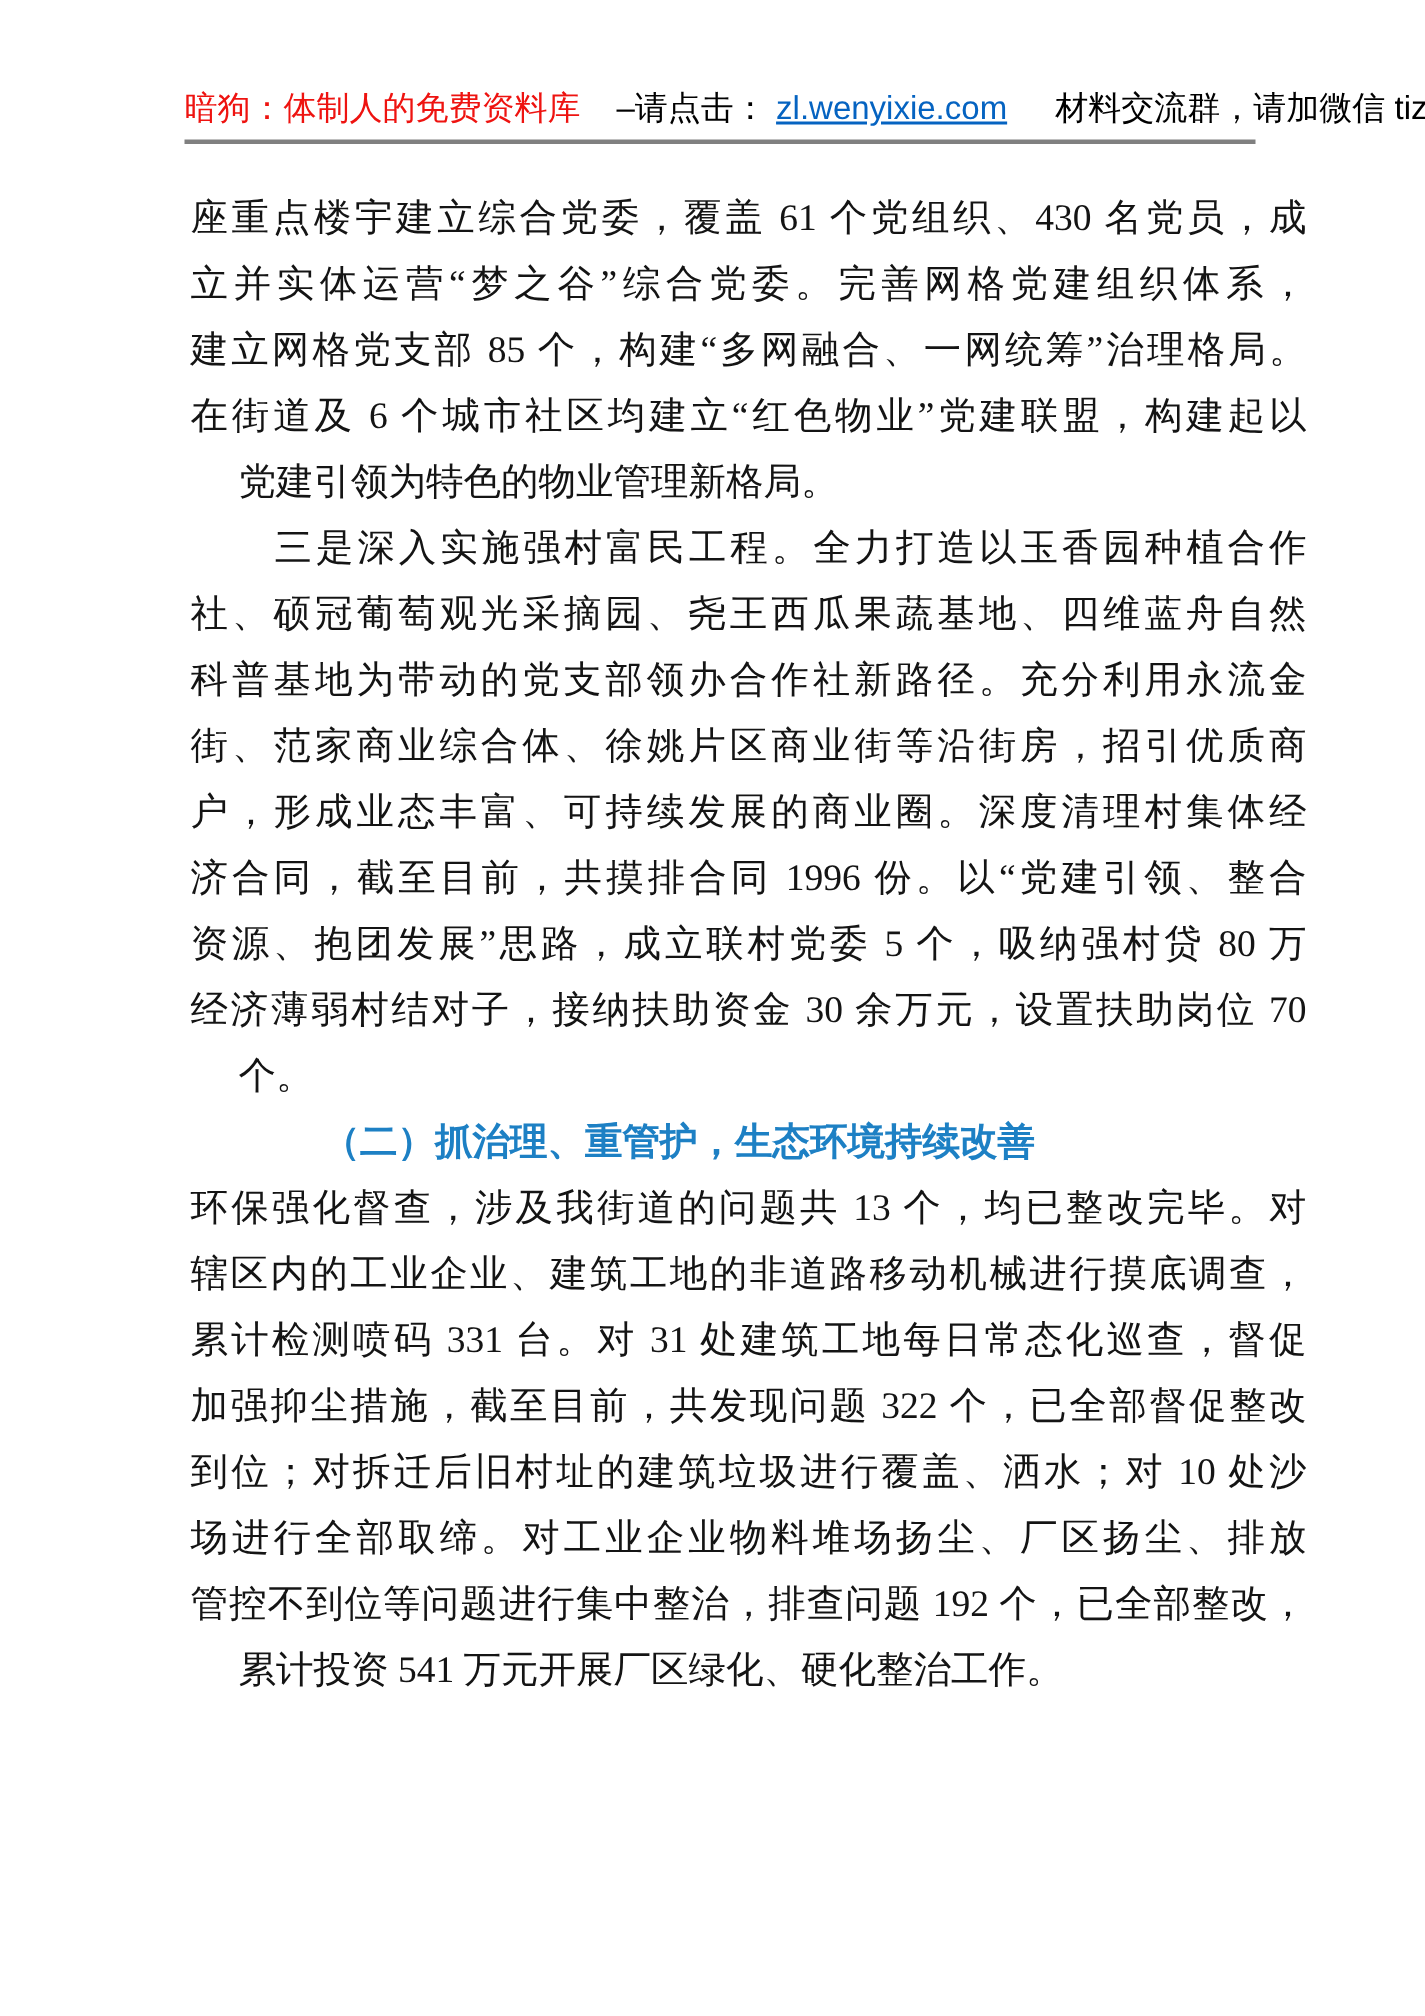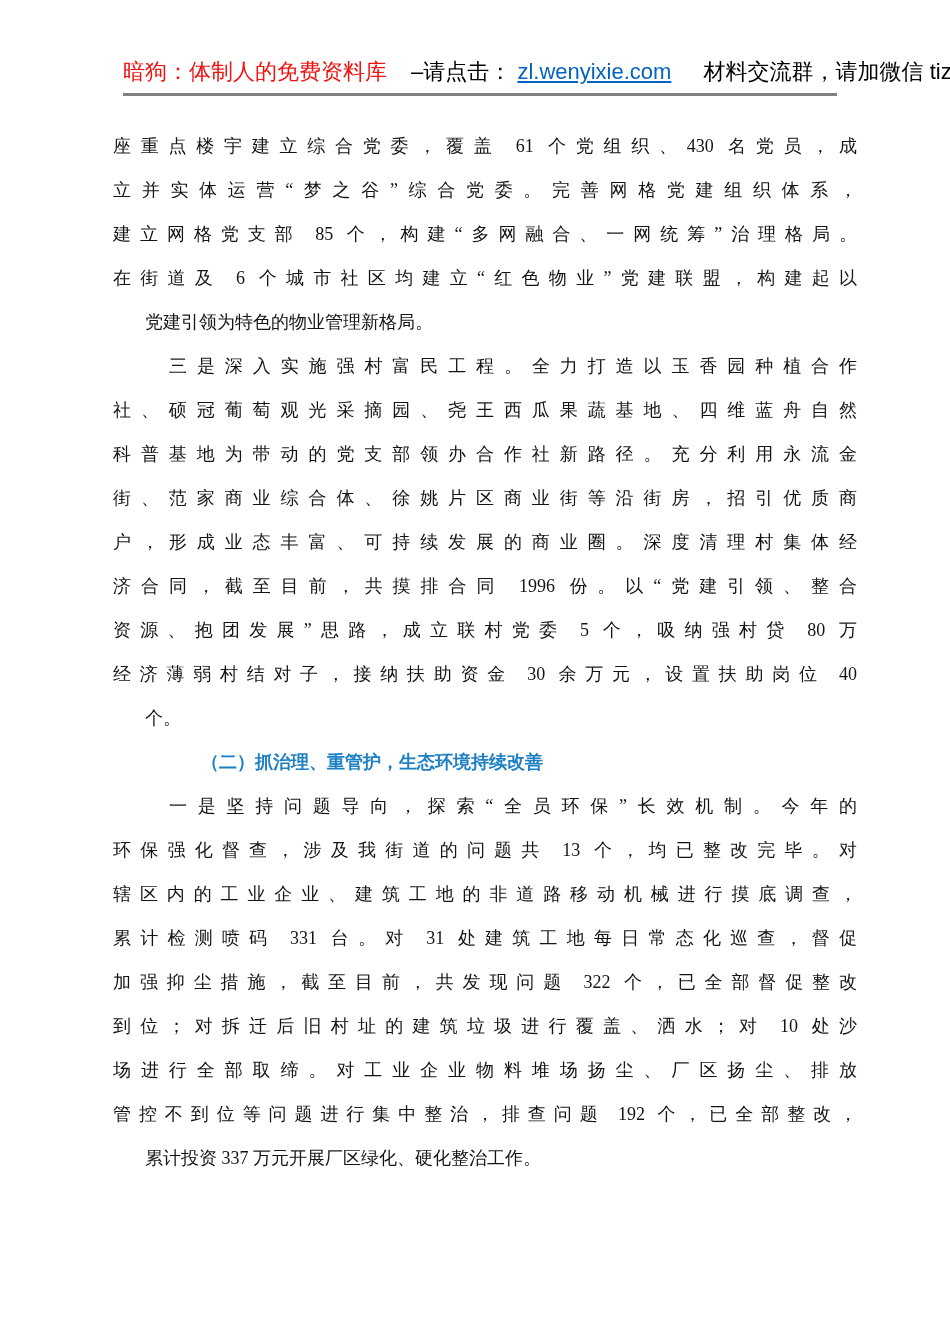--- a/index.html
+++ b/index.html
@@ -29,22 +29,22 @@
   .promo-header .link {
     color: var(--link-color, #0563c1);
     text-decoration: underline;
     cursor: pointer;
   }
   .promo-header .contact { margin-left: 26px; }
 
   
   .doc {
     position: absolute;
-    left: 113px; top: 124px; width: 744px;
-    font-size: 18px;
+    left: 127px; top: 124px; width: 744px;
+    font-size: 25px;
     color: var(--text-color, #141414);
   }
   .line {
     height: 44px; line-height: 44px;
     text-align: justify;
     text-align-last: justify;
     overflow: visible;
   }
   .line.last { text-align-last: left; margin-left: 32px; }
   .line.indent { text-indent: 56px; }
@@ -72,31 +72,30 @@
         <div class="line last">党建引领为特色的物业管理新格局。</div>
       </div>
       <div class="para body">
         <div class="line indent">三是深入实施强村富民工程。全力打造以玉香园种植合作</div>
         <div class="line">社、硕冠葡萄观光采摘园、尧王西瓜果蔬基地、四维蓝舟自然</div>
         <div class="line">科普基地为带动的党支部领办合作社新路径。充分利用永流金</div>
         <div class="line">街、范家商业综合体、徐姚片区商业街等沿街房，招引优质商</div>
         <div class="line">户，形成业态丰富、可持续发展的商业圈。深度清理村集体经</div>
         <div class="line">济合同，截至目前，共摸排合同 1996 份。以“党建引领、整合</div>
         <div class="line">资源、抱团发展”思路，成立联村党委 5 个，吸纳强村贷 80 万</div>
-        <div class="line">经济薄弱村结对子，接纳扶助资金 30 余万元，设置扶助岗位 40</div>
+        <div class="line">经济薄弱村结对子，接纳扶助资金 30 余万元，设置扶助岗位 70</div>
         <div class="line last">个。</div>
       </div>
       <div class="para heading">
         <div class="line indent last">（二）抓治理、重管护，生态环境持续改善</div>
       </div>
       <div class="para body">
-        <div class="line indent">一是坚持问题导向，探索“全员环保”长效机制。今年的</div>
         <div class="line">环保强化督查，涉及我街道的问题共 13 个，均已整改完毕。对</div>
         <div class="line">辖区内的工业企业、建筑工地的非道路移动机械进行摸底调查，</div>
         <div class="line">累计检测喷码 331 台。对 31 处建筑工地每日常态化巡查，督促</div>
         <div class="line">加强抑尘措施，截至目前，共发现问题 322 个，已全部督促整改</div>
         <div class="line">到位；对拆迁后旧村址的建筑垃圾进行覆盖、洒水；对 10 处沙</div>
         <div class="line">场进行全部取缔。对工业企业物料堆场扬尘、厂区扬尘、排放</div>
         <div class="line">管控不到位等问题进行集中整治，排查问题 192 个，已全部整改，</div>
-        <div class="line last">累计投资 337 万元开展厂区绿化、硬化整治工作。</div>
+        <div class="line last">累计投资 541 万元开展厂区绿化、硬化整治工作。</div>
       </div>
     </div>
 </div>
 
 </body></html>

